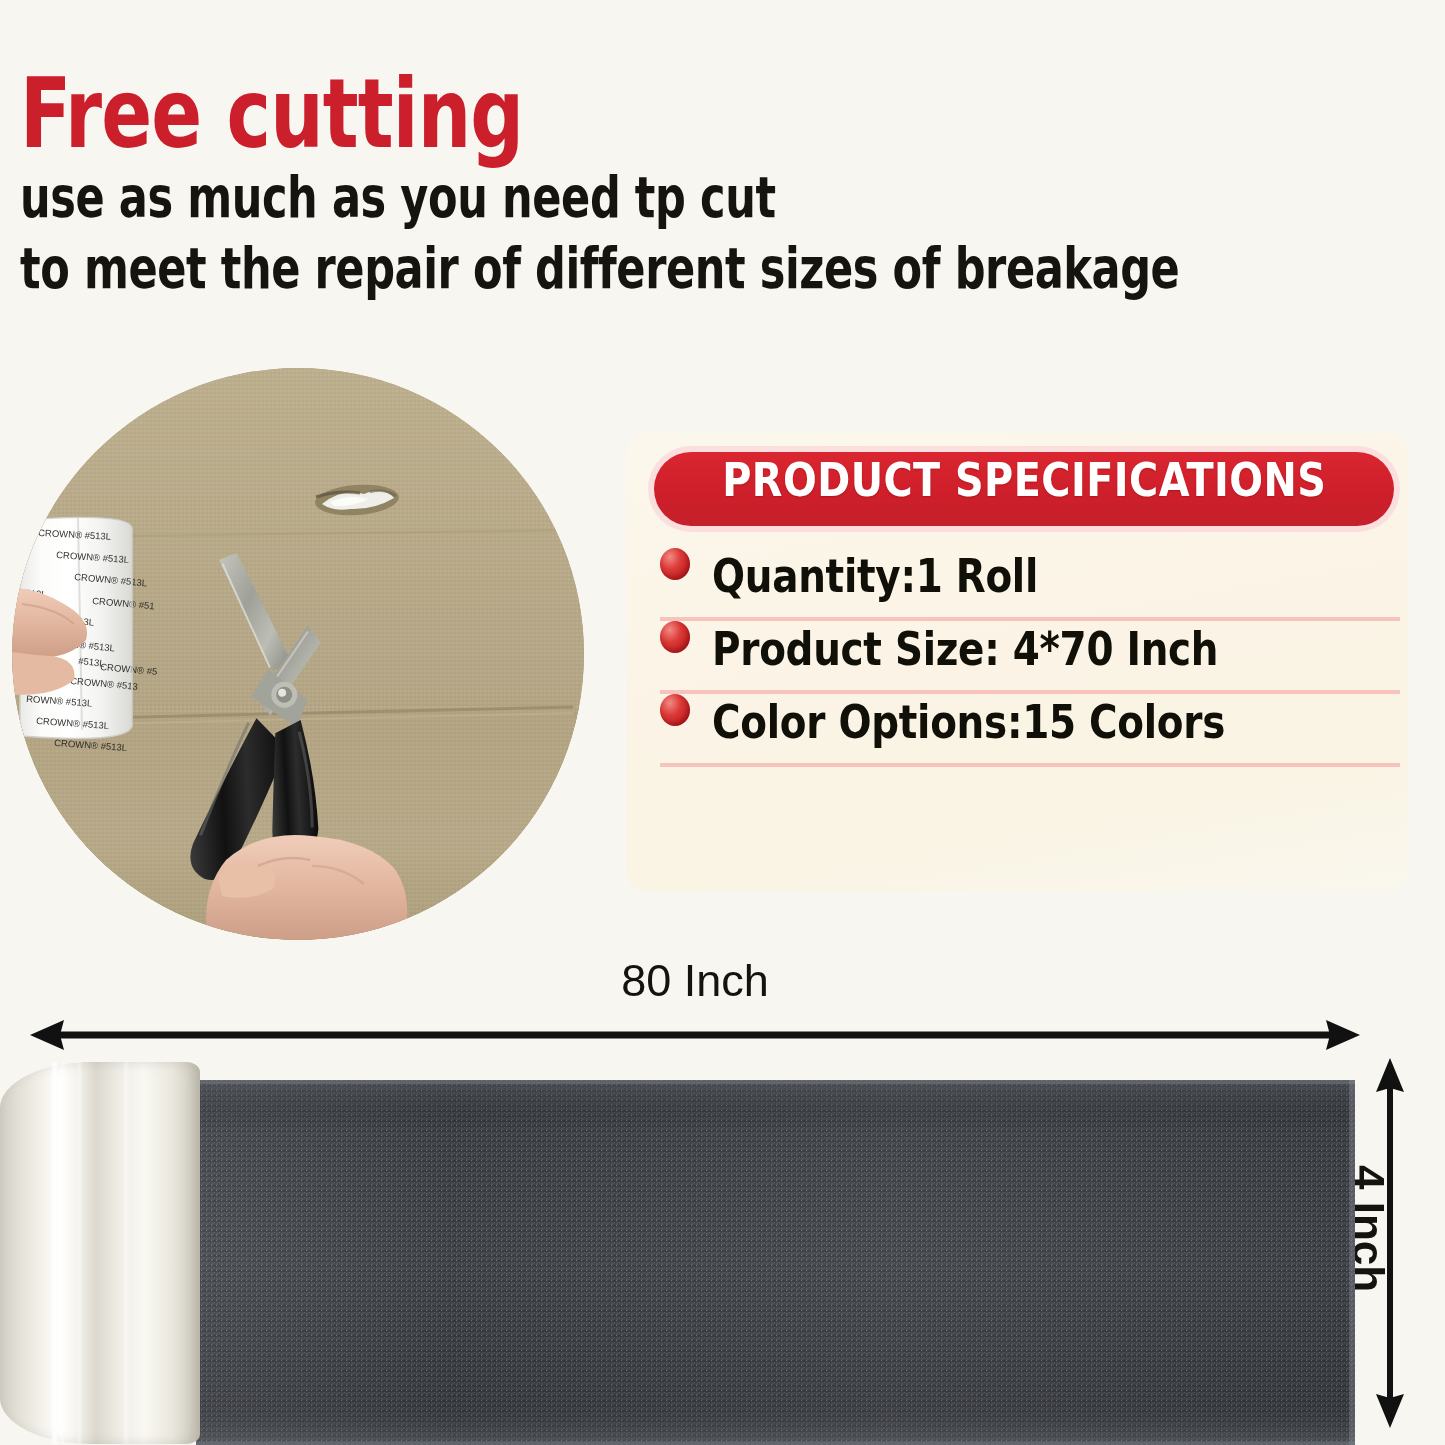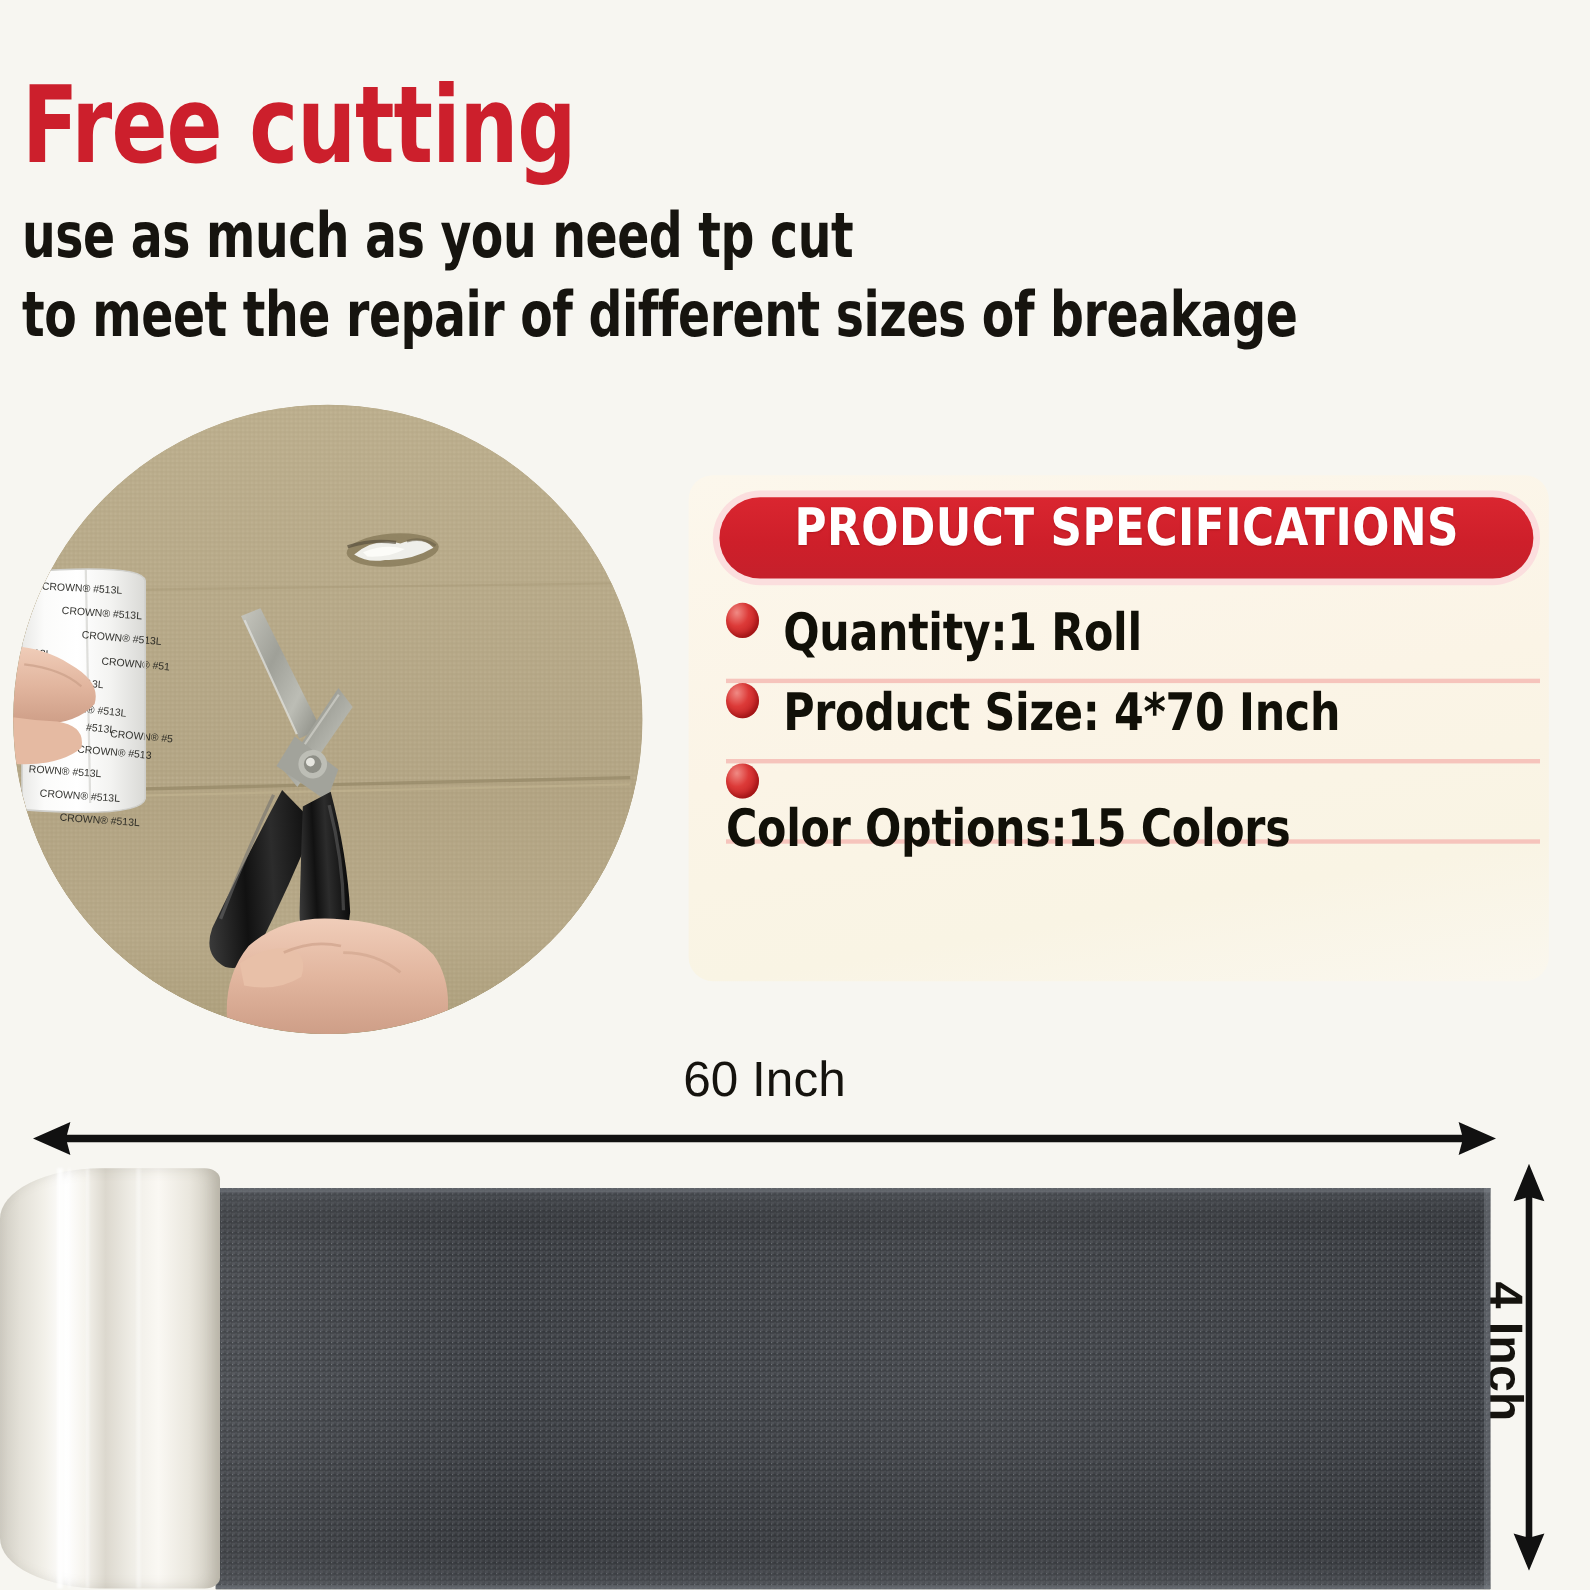--- a/index.html
+++ b/index.html
@@ -28,21 +28,21 @@
     color:#16140F;
     font-family:"DejaVu Sans Condensed","Liberation Sans Narrow","Liberation Sans",sans-serif;
     font-weight:bold;
     font-size:57px;
     line-height:1.24;
     letter-spacing:-0.5px;
     transform:scaleX(0.84);
     transform-origin:left center;
     white-space:nowrap;
   }
-  #subtitle-wrap { margin-top:18px; }
+  #subtitle-wrap { }
 
   
   #photo-circle {
     position:absolute;
     left:12px; top:368px;
     width:572px; height:572px;
     border-radius:50%;
     overflow:hidden;
     background:#B3A585;
   }
@@ -85,21 +85,21 @@
     position:absolute;
     left:660px; top:548px;
     width:740px;
   }
   .spec-row {
     position:relative;
     height:73px;
     display:flex;
     border-bottom:4px solid #F6C4BC;
   }
-  .spec-row:last-child { border-bottom:4px solid #F6C4BC;flex-direction:column; }
+  .spec-row:last-child { border-bottom:4px solid #F6C4BC; }
   .spec-bullet {
     width:30px; height:32px;
     border-radius:50%;
     margin-right:22px;
     flex:0 0 auto;
     background:radial-gradient(ellipse at 33% 28%, #F08A84 0%, #DC3A38 38%, #C01F22 78%, #A81418 100%);
     box-shadow:inset -2px -3px 5px rgba(110,0,0,0.4);
   }
   .spec-text {
     color:#111008;
@@ -307,21 +307,21 @@
   <div class="spec-row">
     <span class="spec-bullet"></span>
     <span class="spec-text">Product Size: 4*70 Inch</span>
   </div>
   <div class="spec-row">
     <span class="spec-bullet"></span>
     <span class="spec-text">Color Options:15 Colors</span>
   </div>
 </div>
 
-<div id="length-label">60 Inch</div>
+<div id="length-label">80 Inch</div>
 
 <svg id="h-arrow" viewBox="0 0 1330 34">
   <line x1="26" y1="17" x2="1304" y2="17" stroke="#111111" stroke-width="7"></line>
   <polygon points="0,17 34,2 30,17 34,32" fill="#111111"></polygon>
   <polygon points="1330,17 1296,2 1300,17 1296,32" fill="#111111"></polygon>
 </svg>
 
 <svg id="v-arrow" viewBox="0 0 36 370">
   <line x1="18" y1="26" x2="18" y2="344" stroke="#111111" stroke-width="6"></line>
   <polygon points="18,0 4,34 18,30 32,34" fill="#111111"></polygon>

